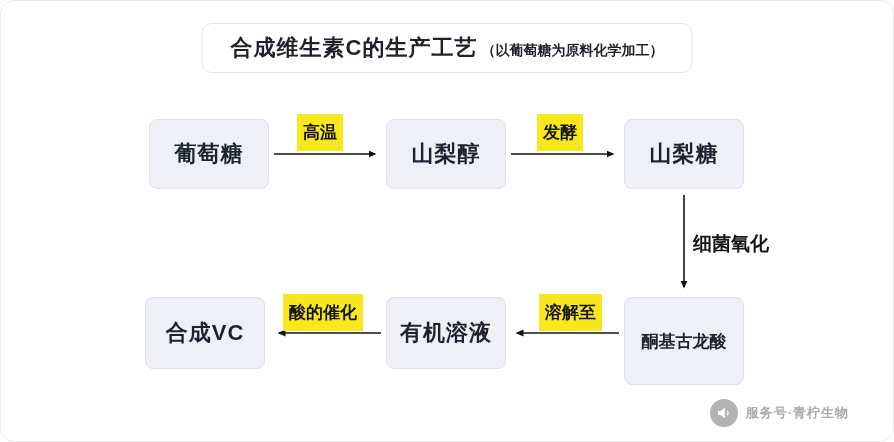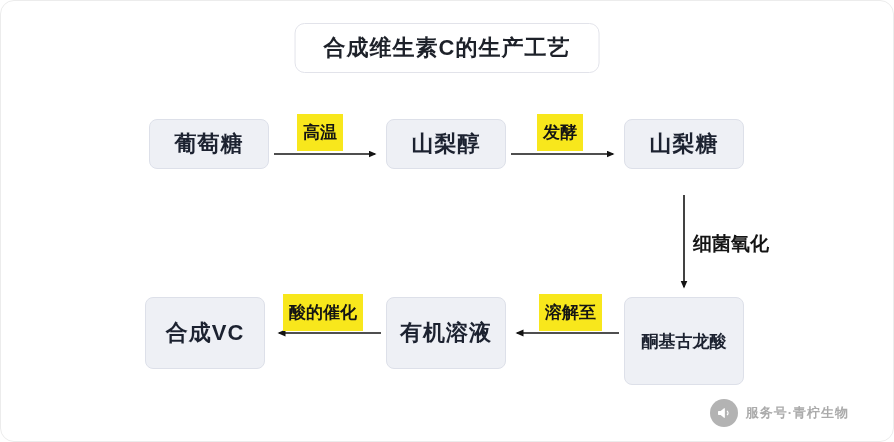--- a/index.html
+++ b/index.html
@@ -35,21 +35,21 @@
     letter-spacing: 1px;
   }
   .title-sub {
     font-size: 14px;
     font-weight: 700;
     color: #1d2129;
     margin-left: 4px;
   }
   .node {
     position: absolute;
-    width: 120px; height: 50px;
+    width: 120px; height: 70px;
     background: #eef0f5;
     border: 1px solid #dde0e9;
     border-radius: 8px;
     display: flex;
     align-items: center;
     justify-content: center;
     font-size: 22px;
     font-weight: 700;
     color: #1c2230;
     letter-spacing: 1px;
@@ -111,20 +111,21 @@
   }
   .wm-icon svg { display: block; }
 </style>
 </head>
 <body>
 
 <div class="canvas">
 
   <div class="title-box">
     <span class="title-main">合成维生素C的生产工艺</span>
+    <span class="title-sub">（以葡萄糖为原料化学加工）</span>
   </div>
 
   <svg class="arrows" width="894" height="442" viewBox="0 0 894 442" xmlns="http://www.w3.org/2000/svg">
     <defs>
       <marker id="ah" markerWidth="9" markerHeight="8" refX="6.5" refY="3.5" orient="auto" markerUnits="userSpaceOnUse">
         <path d="M0,0 L8,3.5 L0,7 Z" fill="#141414"></path>
       </marker>
     </defs>
     <line x1="273" y1="153" x2="374" y2="153" stroke="#141414" stroke-width="1.6" marker-end="url(#ah)"></line>
     <line x1="510" y1="153" x2="612" y2="153" stroke="#141414" stroke-width="1.6" marker-end="url(#ah)"></line>

